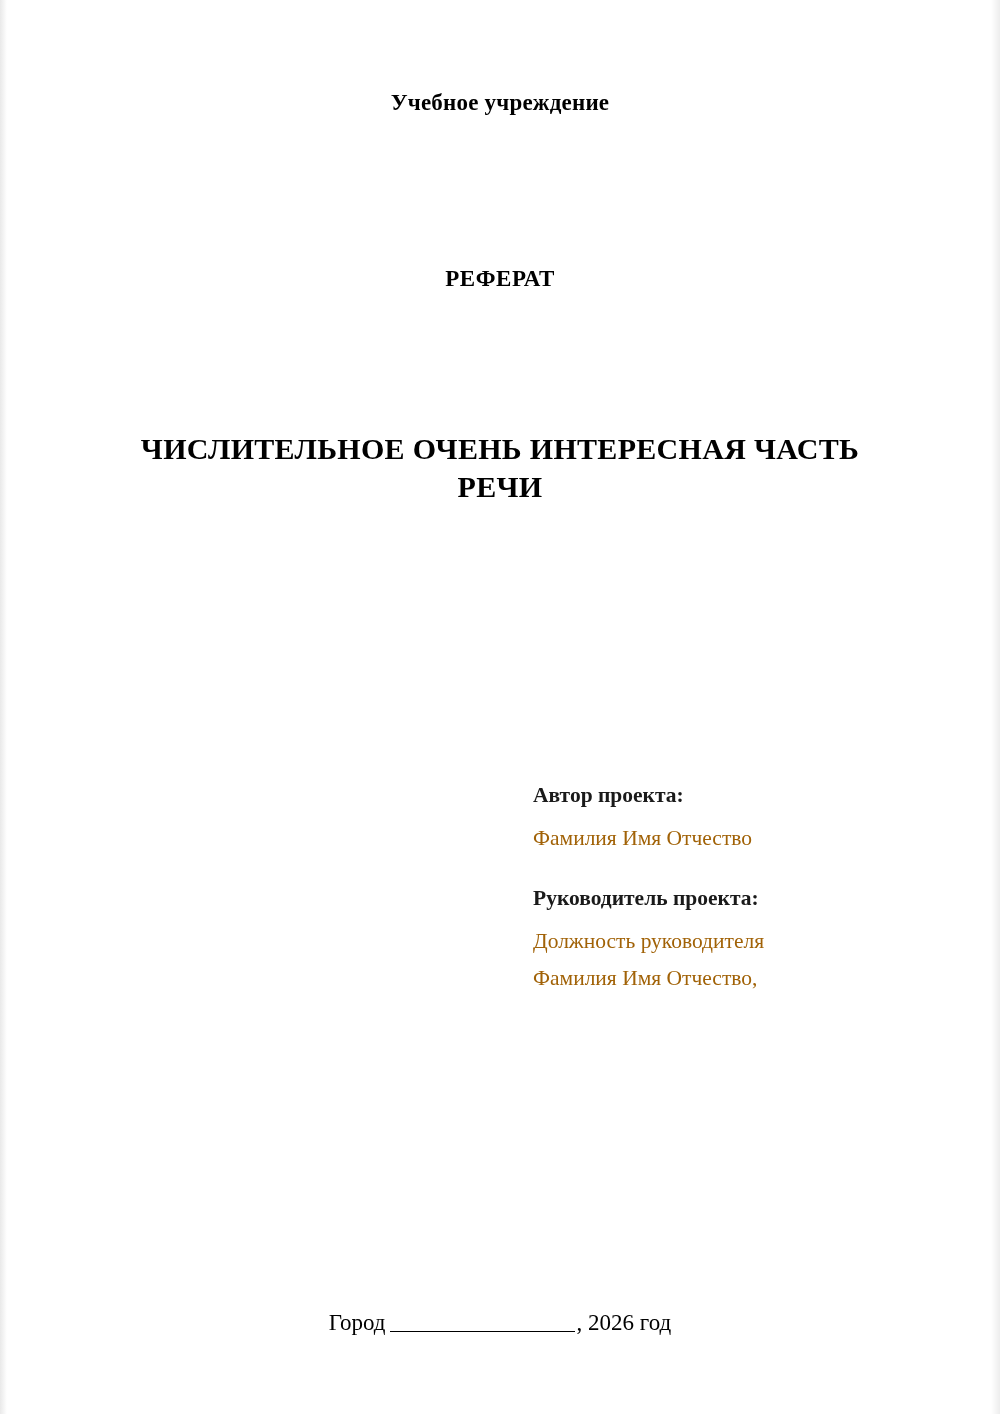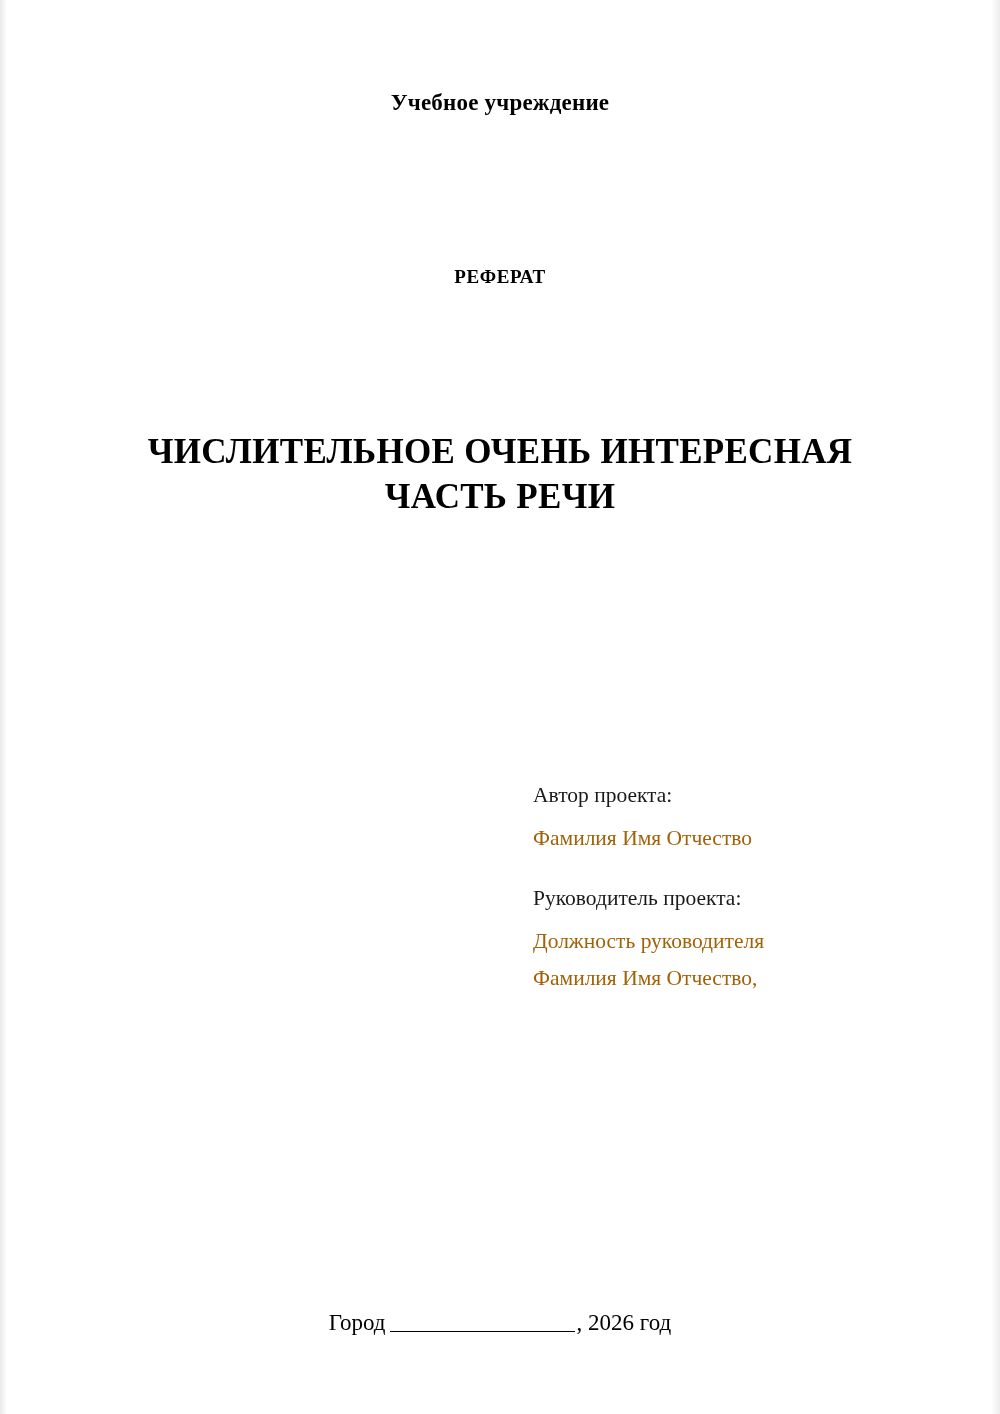--- a/index.html
+++ b/index.html
@@ -48,50 +48,50 @@
     font-weight: 700;
     letter-spacing: 0.2px;
   }
 
   .doc-type {
     position: absolute;
     top: 266px;
     left: 0;
     width: 100%;
     text-align: center;
-    font-size: 19px;
+    font-size: 23px;
     font-weight: 700;
     letter-spacing: 0.6px;
   }
 
   .doc-title {
     position: absolute;
     top: 430px;
     left: 120px;
     width: 760px;
     text-align: center;
-    font-size: 35px;
+    font-size: 30px;
     line-height: 1.28;
     font-weight: 700;
     letter-spacing: 0.3px;
   }
 
   .credits {
     position: absolute;
     top: 785px;
     left: 533px;
     width: 400px;
     font-size: 21px;
     line-height: 1.0;
   }
   .credit-block {
     margin-bottom: 22px;
   }
   .credit-label {
-    font-weight: 400;
+    font-weight: 700;
     color: #1a1a1a;
     margin-bottom: 13px;
     font-size: 21.5px;
   }
   .credit-value {
     color: #a16207;
     font-size: 21.5px;
     line-height: 1.72;
   }
   .credit-block.spaced {

